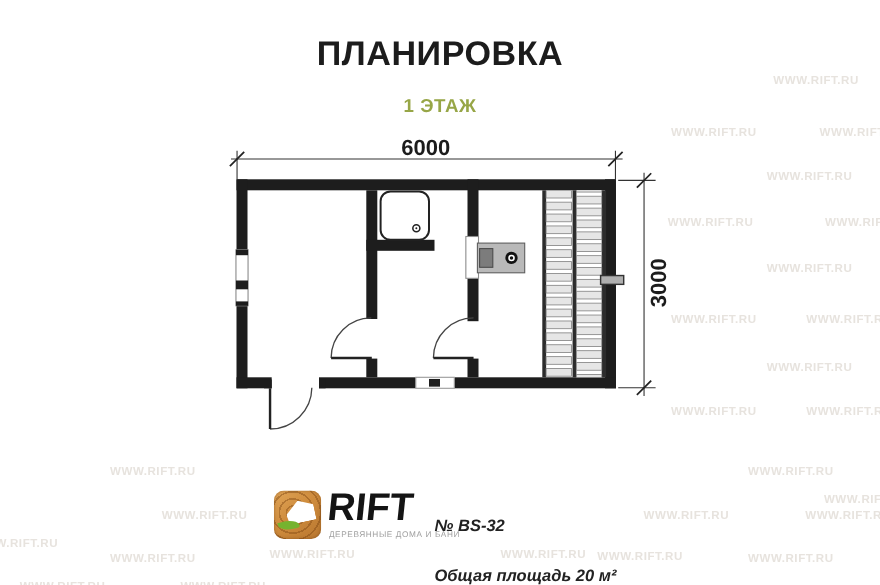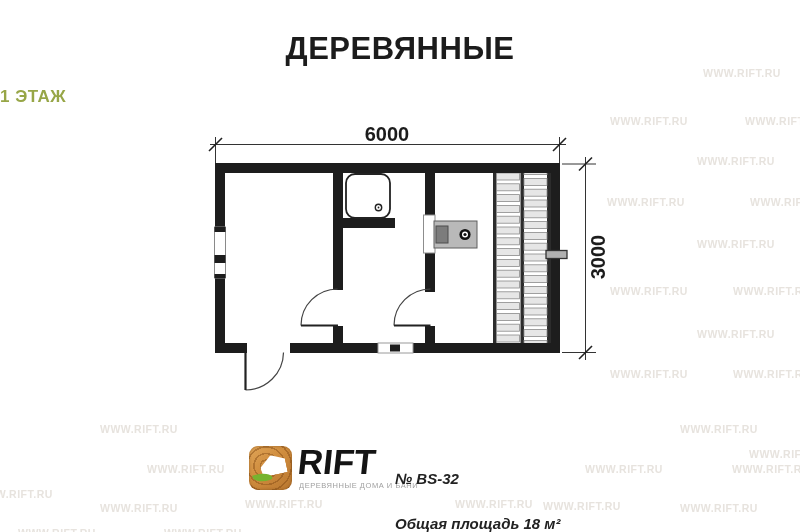--- a/index.html
+++ b/index.html
@@ -12,21 +12,21 @@
   .wm{
     position:absolute;font-size:10.5px;font-weight:700;letter-spacing:.5px;
     color:#e7e3de;white-space:nowrap;user-select:none;text-align:center;
   }
   
   .page-title{
     position:absolute;top:31px;left:0;width:100%;text-align:center;z-index:2;
     font-size:31px;font-weight:700;letter-spacing:.5px;color:#1c1c1c;
   }
   .floor-subtitle{
-    position:absolute;top:87px;left:0;width:100%;z-index:2;
+    position:absolute;top:87px;left:0;width:100%;text-align:center;z-index:2;
     font-size:17px;font-weight:700;letter-spacing:.5px;color:#97a647;
   }
   
   .plan-svg{position:absolute;left:0;top:0;z-index:1;}
   .plan-svg text{font-family:"Liberation Sans",sans-serif;font-weight:700;font-size:20px;fill:#1c1c1c;}
   
   .logo-block{position:absolute;left:249px;top:445px;z-index:2;width:140px;height:50px;}
   .logo-icon{
     position:absolute;left:0;top:1px;width:43px;height:44px;border-radius:9px;
     background:
@@ -83,21 +83,21 @@
       <span class="wm" style="left: -25px; top: 488px;">WWW.RIFT.RU</span>
       <span class="wm" style="left: 100px; top: 502px;">WWW.RIFT.RU</span>
       <span class="wm" style="left: 245px; top: 498px;">WWW.RIFT.RU</span>
       <span class="wm" style="left: 455px; top: 498px;">WWW.RIFT.RU</span>
       <span class="wm" style="left: 543px; top: 500px;">WWW.RIFT.RU</span>
       <span class="wm" style="left: 680px; top: 502px;">WWW.RIFT.RU</span>
       <span class="wm" style="left: 18px; top: 527px;">WWW.RIFT.RU</span>
       <span class="wm" style="left: 164px; top: 527px;">WWW.RIFT.RU</span>
     </div>
 
-  <div class="page-title">ДЕРЕВЯННЫЕ</div>
+  <div class="page-title">ПЛАНИРОВКА</div>
   <div class="floor-subtitle">1 ЭТАЖ</div>
 
   <svg class="plan-svg" width="800" height="532" viewBox="0 0 800 532">
     <defs>
       <clipPath id="benchClip">
           <rect x="493" y="173" width="59" height="170"></rect>
         </clipPath>
     </defs>
 
     <g fill="#1d1d1d">
@@ -234,16 +234,16 @@
     <div class="logo-icon">
       <div class="logo-house"></div>
       <div class="logo-leaf"></div>
     </div>
     <div class="logo-wordmark">RIFT</div>
     <div class="logo-tagline">ДЕРЕВЯННЫЕ ДОМА И БАНИ</div>
   </div>
 
   <div class="specs-block">
     <div class="spec-line">№ BS-32</div>
-    <div class="spec-line">Общая площадь 18 м²</div>
+    <div class="spec-line">Общая площадь 20 м²</div>
   </div>
 
 </div>
 
 </body></html>

